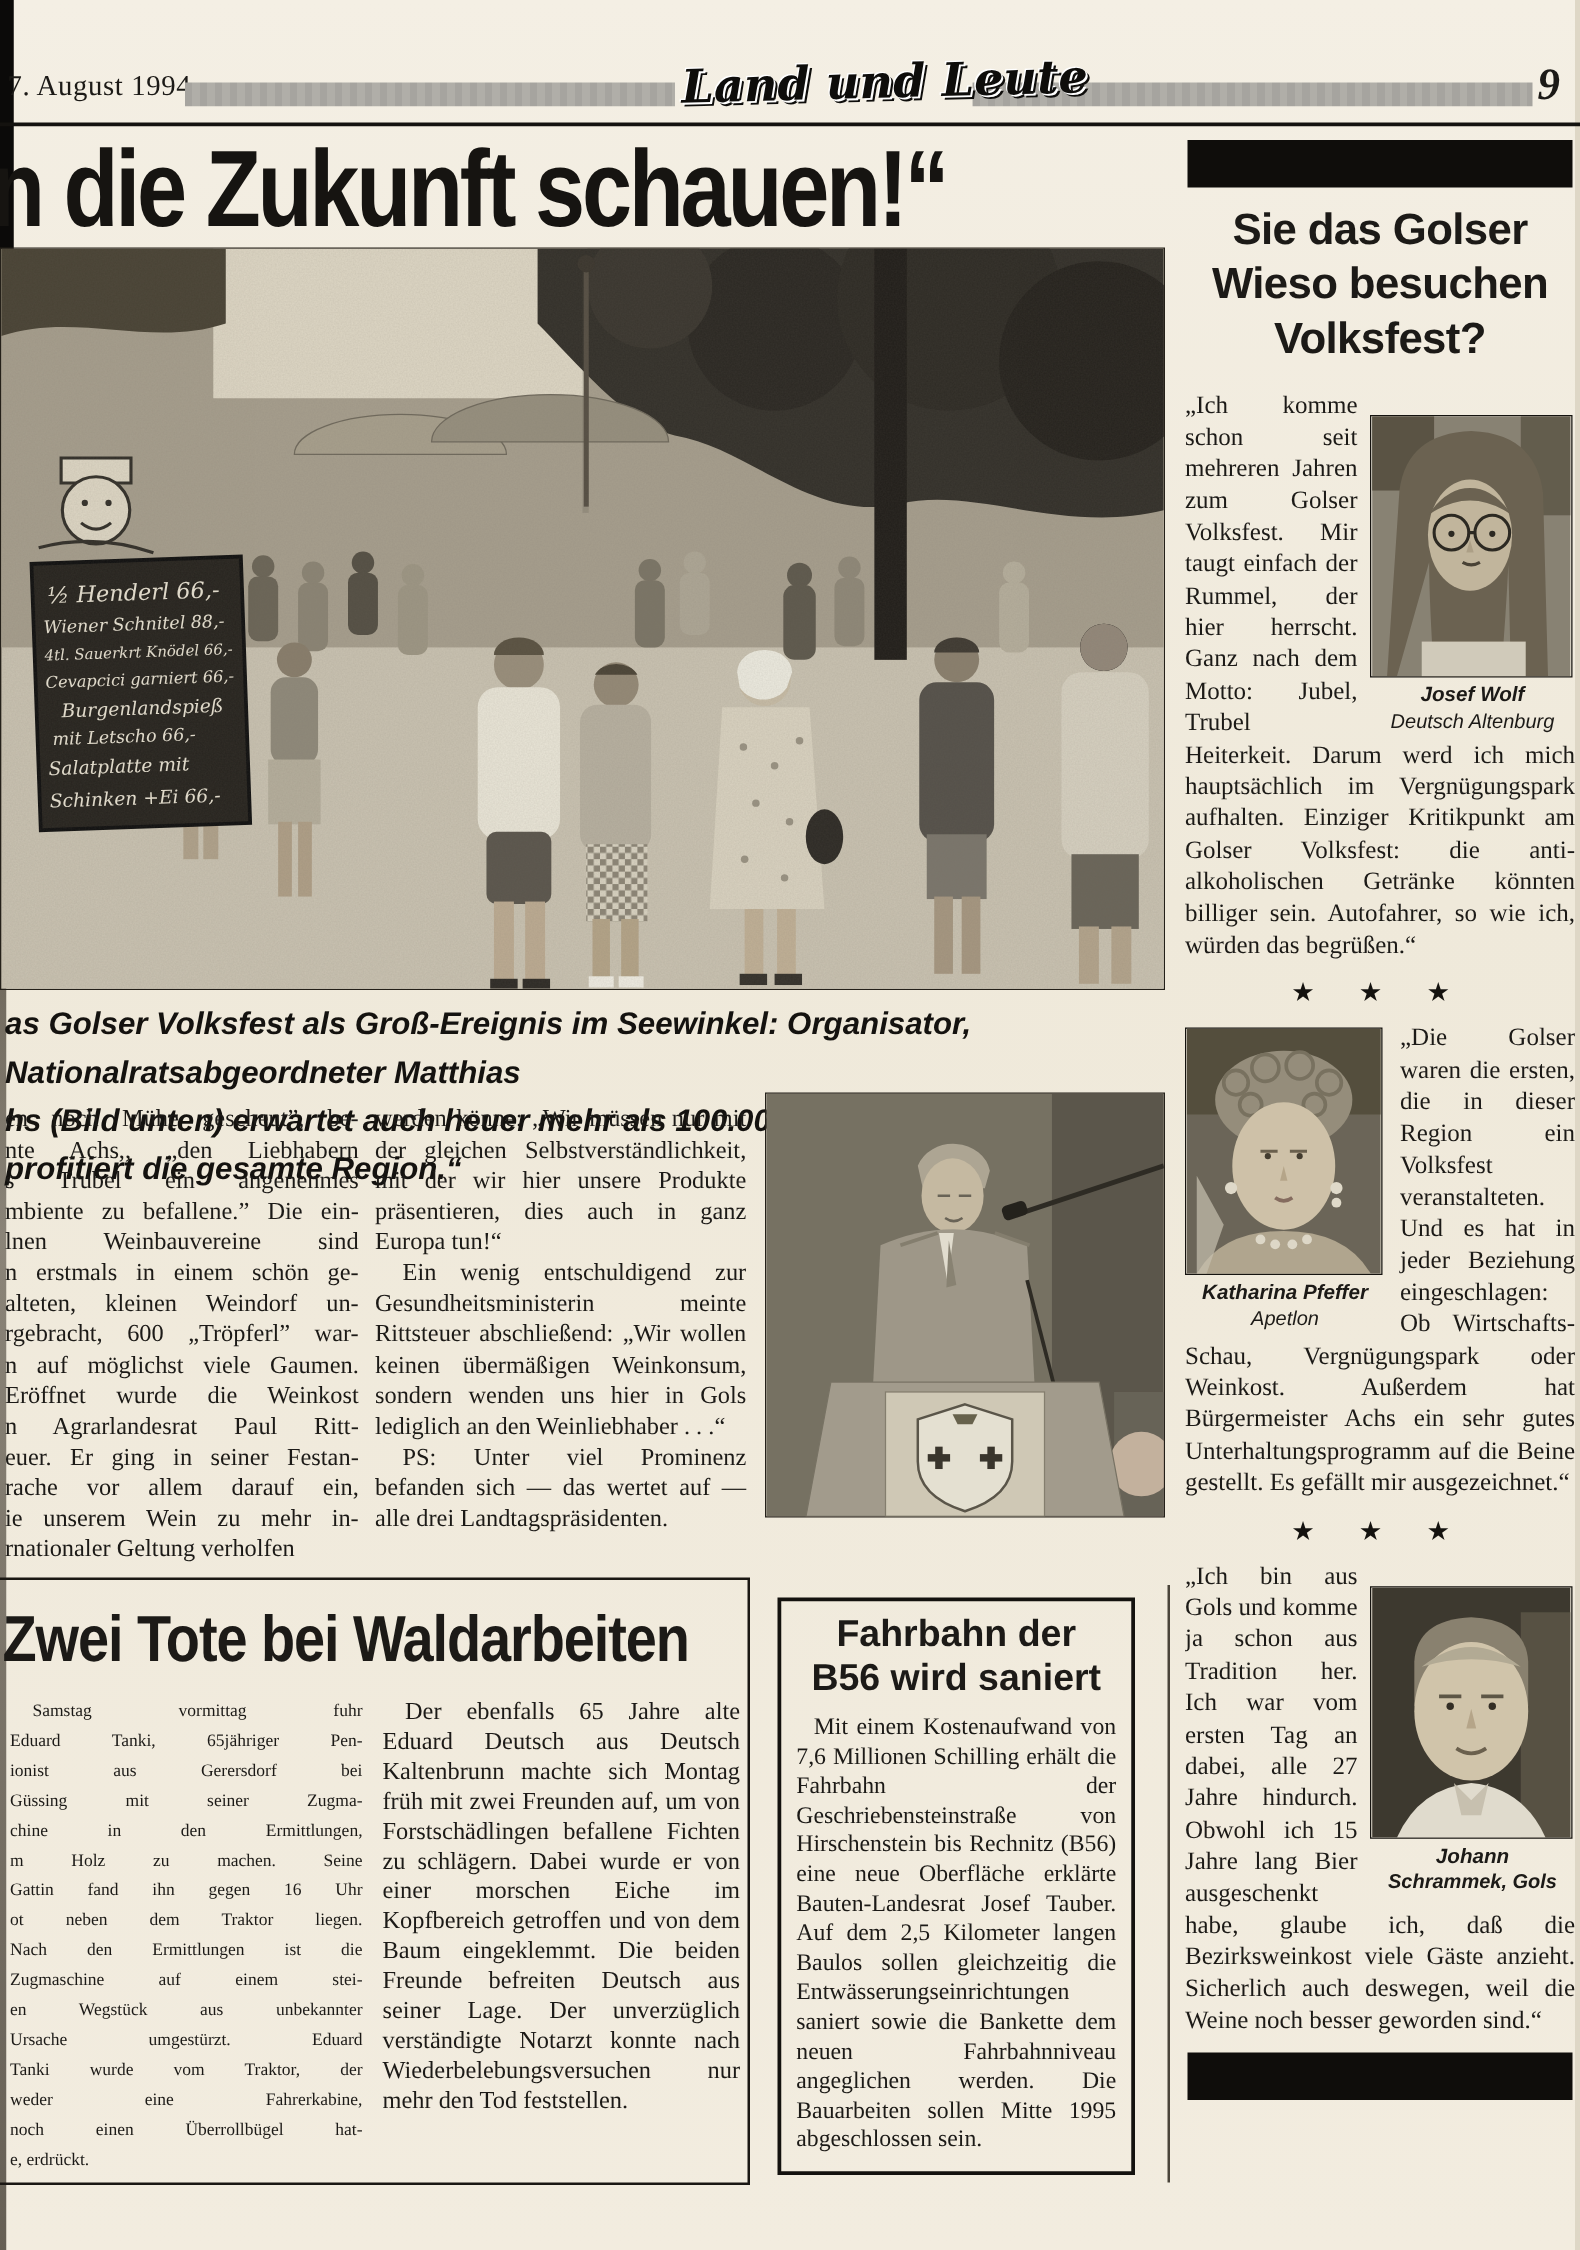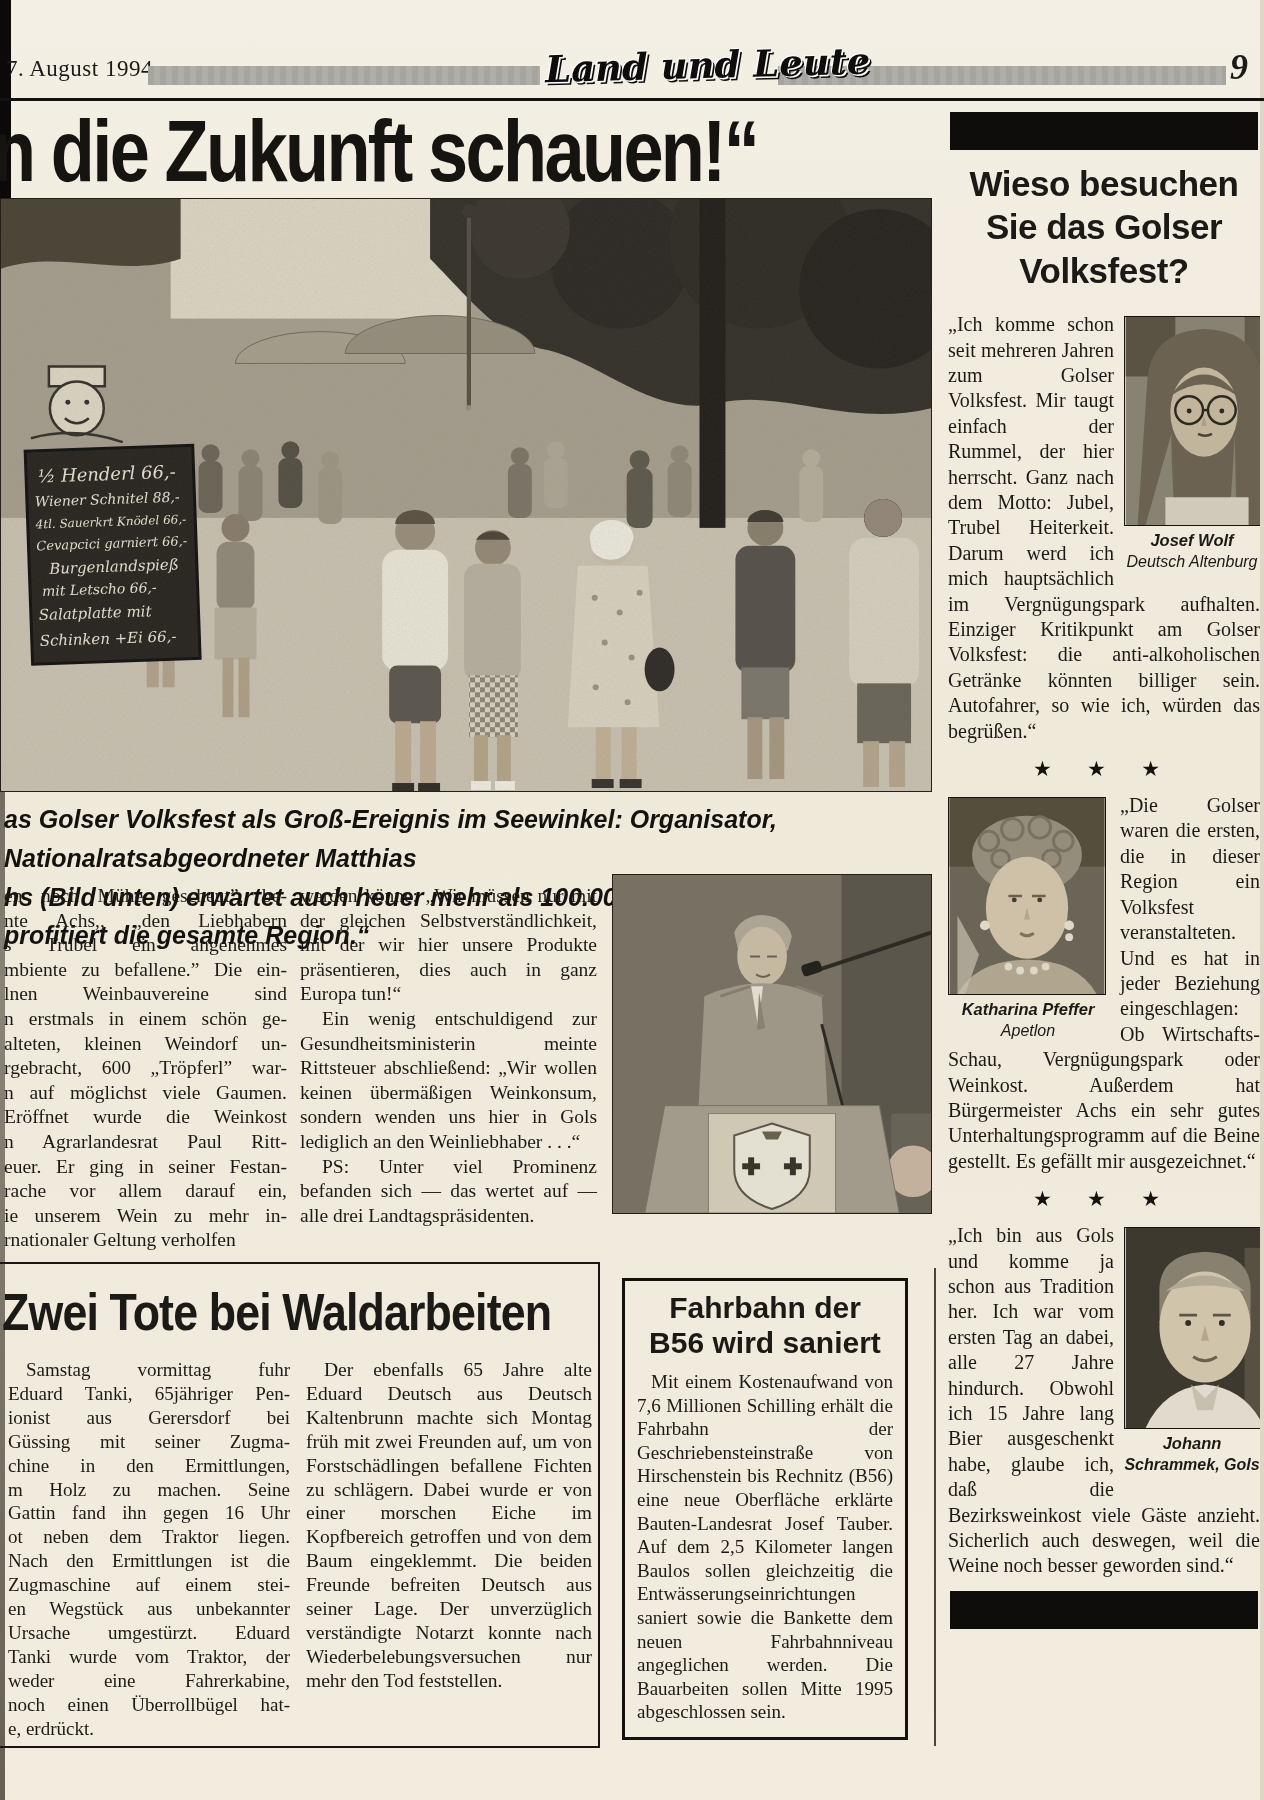--- a/index.html
+++ b/index.html
@@ -32,41 +32,41 @@
   .col1 div{text-align:justify;text-align-last:justify;}
   .col1 div:last-child{text-align-last:left;}
   .col2{left:300px;top:884px;width:297px;font-size:19.5px;line-height:24.6px;text-align:justify;}
   .col2 p{margin:0;}
   .col2 p + p{text-indent:22px;}
   .podiumphoto{left:612px;top:874px;width:320px;height:340px;border:1px solid #242019;box-sizing:border-box;}
   
   .wald-box{left:-6px;top:1262px;width:606px;height:486px;border:2px solid #1a1713;box-sizing:border-box;background:transparent;}
   .wald-title{left:2px;top:1282px;width:600px;font-family:"Liberation Sans",sans-serif;font-weight:900;
               font-size:52px;letter-spacing:-1px;white-space:nowrap;transform:scaleX(.86);transform-origin:left top;}
-  .wald-c1{left:8px;top:1358px;width:282px;font-size:19px;line-height:23.9px;}
+  .wald-c1{left:8px;top:1358px;width:282px;font-size:14px;line-height:23.9px;}
   .wald-c1 div{text-align:justify;text-align-last:justify;}
   .wald-c1 div:first-child{text-indent:18px;}
   .wald-c1 div:last-child{text-align-last:left;}
   .wald-c2{left:306px;top:1358px;width:286px;font-size:19.5px;line-height:23.9px;text-align:justify;text-indent:18px;}
   
   .b56-box{left:622px;top:1278px;width:286px;height:462px;border:3px solid #14120f;box-sizing:border-box;
            padding:8px 12px;overflow:hidden;}
   .b56-title{font-family:"Liberation Sans",sans-serif;font-weight:900;font-size:30px;line-height:1.15;
              text-align:center;margin:2px 0 10px;}
   .b56-body{font-size:19px;line-height:23.6px;text-align:justify;text-indent:14px;}
   .vdivider{left:934px;top:1268px;width:2px;height:478px;background:#4a443a;}
   
   .sidebar{left:948px;top:112px;width:312px;}
   .sb-bar{height:38px;background:#0f0d0b;margin:0 2px;}
   .sb-bar.bottom{margin-top:12px;}
   .sb-title{font-family:"Liberation Sans",sans-serif;font-weight:900;font-size:35px;line-height:1.24;
             text-align:center;margin:12px 0 20px;letter-spacing:-.5px;}
   .iv{font-size:20px;line-height:25.4px;text-align:justify;overflow:hidden;margin-bottom:2px;}
   .iv-fig{text-align:center;}
-  .fig-r{float:right;width:136px;margin:4px 0 4px 10px;}
+  .fig-r{float:right;width:164px;margin:20px 0 4px 10px;}
   .fig-l{float:left;width:160px;margin:4px 12px 4px 0;}
   .iv-fig svg{border:1.5px solid #15130f;display:block;}
   .fig-name{font-family:"Liberation Sans",sans-serif;font-style:italic;font-weight:700;font-size:16.5px;line-height:1.3;margin-top:4px;}
   .fig-place{font-family:"Liberation Sans",sans-serif;font-style:italic;font-size:16px;line-height:1.25;}
   .stars{text-align:center;font-size:21px;letter-spacing:15px;margin:13px 0 11px;color:#14120f;}
 </style>
 </head>
 <body>
 
 <div id="page">
@@ -346,22 +346,22 @@
       <div>B56 wird saniert</div>
     </div>
     <div class="b56-body">Mit einem Kostenaufwand von 7,6 Millionen Schilling erhält die Fahrbahn der Geschriebensteinstraße von Hirschenstein bis Rechnitz (B56) eine neue Oberfläche erklärte Bauten-Landesrat Josef Tauber. Auf dem 2,5 Kilometer langen Baulos sollen gleichzeitig die Entwässerungseinrichtungen saniert sowie die Bankette dem neuen Fahrbahnniveau angeglichen werden. Die Bauarbeiten sollen Mitte 1995 abgeschlossen sein.</div>
   </div>
 
   <div class="abs vdivider"></div>
 
   <div class="abs sidebar">
     <div class="sb-bar"></div>
     <div class="sb-title">
+      <div>Sie das Golser</div>
       <div>Wieso besuchen</div>
-      <div>Sie das Golser</div>
       <div>Volksfest?</div>
     </div>
 
     <div class="iv">
       <span class="iv-fig fig-r">
         <svg width="160" height="208" viewBox="0 0 160 210">
           <rect width="160" height="210" fill="#8d8678"></rect>
           <rect width="50" height="60" fill="#5c5546"></rect>
             <rect x="120" width="40" height="80" fill="#665f50"></rect>
           <path d="M22,60 Q28,14 80,12 Q132,14 138,62 L142,210 H112 L110,120 Q108,160 104,210 H50 Q46,150 46,118 L20,210 H12 Z" fill="#6e6554"></path>

